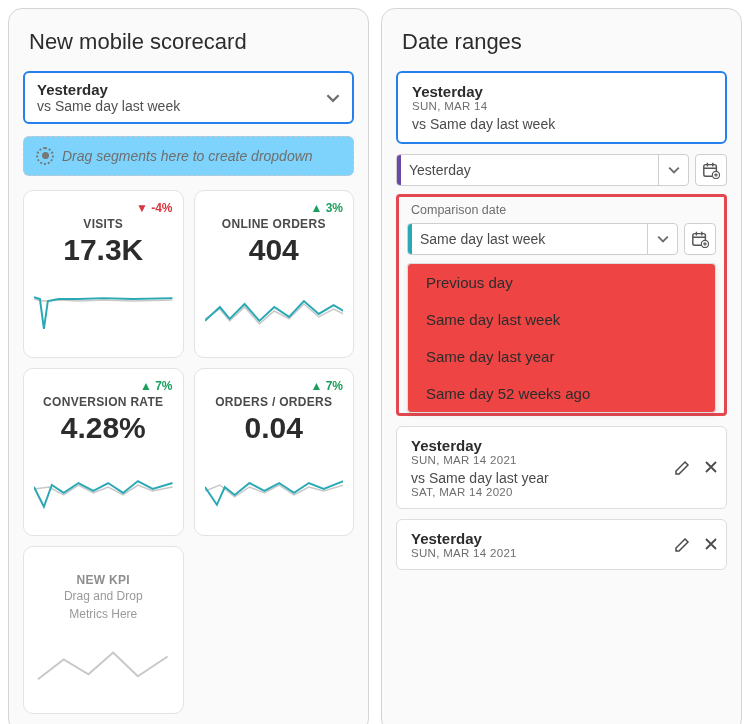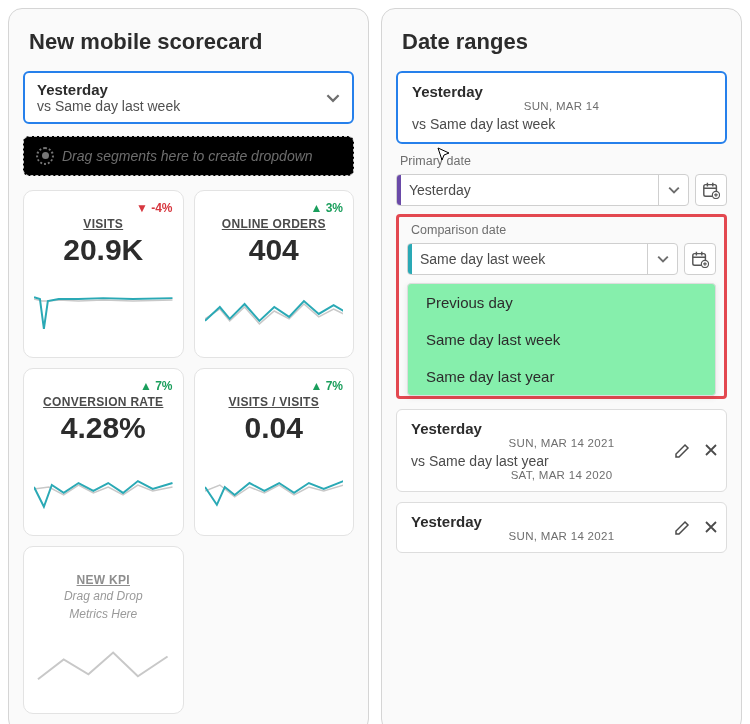--- a/index.html
+++ b/index.html
@@ -14,42 +14,42 @@
   }
   .panel {
     background: #fafafa;
     border: 1px solid #d5d5d5;
     border-radius: 14px;
     padding: 14px 14px 18px;
     flex: 1 1 0;
   }
   .panel-title {
     font-size: 22px;
-    font-weight: 700;
+    font-weight: 400;
     color: #2c2c2c;
     margin: 6px 0 16px 6px;
   }
   
   .date-picker {
     background: #fff;
     border: 2px solid #2680eb;
     border-radius: 6px;
     padding: 8px 12px;
     display: flex;
     align-items: center;
     justify-content: space-between;
     margin-bottom: 12px;
   }
   .date-picker .txt { display: flex; flex-direction: column; }
   .date-picker .line1 { font-weight: 700; font-size: 15px; color: #2c2c2c; }
   .date-picker .line2 { font-size: 14px; color: #505050; }
   .chev { color: #6e6e6e; }
   .dropzone {
     border: 1.5px dashed #c8c8c8;
-    background: #000000;
+    background: #7dd3fc;
     border-radius: 6px;
     padding: 10px 12px;
     font-style: italic;
     color: #6e6e6e;
     font-size: 14px;
     display: flex;
     align-items: center;
     gap: 8px;
     margin-bottom: 14px;
   }
@@ -69,52 +69,52 @@
     border-radius: 10px;
     padding: 10px 10px 6px;
     height: 168px;
     display: flex;
     flex-direction: column;
     align-items: center;
   }
   .delta { font-size: 12px; font-weight: 600; align-self: flex-end; margin-bottom: 2px;}
   .delta.up { color: #1a9e5c; }
   .delta.down { color: #d7373f; }
-  .metric-label { font-size: 12px; font-weight: 700; color: #4b4b4b; letter-spacing: .3px; text-decoration: underline; }
+  .metric-label { font-size: 12px; font-weight: 700; color: #4b4b4b; letter-spacing: .3px; }
   .metric-value { font-size: 30px; font-weight: 700; color: #2c2c2c; margin-top: 2px; }
   .spark { flex:1; width:100%; }
   .card.placeholder { text-align:left; color:#8e8e8e; }
   .card.placeholder .metric-label { color:#8e8e8e; }
-  .card.placeholder .ph-sub { font-size:12px; font-style: italic; color:#9a9a9a; margin-top:2px; line-height:1.3; }
+  .card.placeholder .ph-sub { font-size:12px; color:#9a9a9a; margin-top:2px; line-height:1.3; }
   
   .date-card {
     background:#fff; border:1px solid #ddd; border-radius:6px;
     padding:10px 14px; margin-bottom:10px; position:relative;
   }
   .date-card.active { border:2px solid #2680eb; }
   .dc-title { font-weight:700; font-size:15px; }
-  .dc-sub { font-size:11.5px; color:#6e6e6e; letter-spacing:.3px;text-align:center; }
+  .dc-sub { font-size:11.5px; color:#6e6e6e; letter-spacing:.3px; }
   .dc-cmp  { font-size:14px; color:#4b4b4b; margin-top:4px;}
   .dc-actions { position:absolute; right:8px; top:50%; transform:translateY(-50%); display:flex; gap:14px; color:#4b4b4b;}
   .dc-actions .ico { cursor:pointer; }
   .section-label { font-size:12.5px; color:#6e6e6e; margin:6px 0 6px 4px;}
   .dd-row { display:flex; gap:6px; align-items:center; margin-bottom:8px;}
   .dd-select {
     flex:1; background:#fff; border:1px solid #cfcfcf; border-radius:4px;
     display:flex; align-items:center; height:32px; position:relative; overflow:hidden;
   }
   .dd-select .stripe { width:4px; align-self:stretch; }
   .stripe.primary { background:#6a4aa8; }
   .stripe.compare { background:#2aa9b5; }
   .dd-select .dd-val { padding:0 8px; flex:1; font-size:14px; color:#4b4b4b;}
   .dd-select .dd-caret { width:30px; border-left:1px solid #cfcfcf; height:100%; display:flex;align-items:center;justify-content:center; color:#6e6e6e;}
   .cal-btn { width:32px; height:32px; border:1px solid #cfcfcf; border-radius:4px; background:#fff; display:flex; align-items:center;justify-content:center; color:#555;}
   .highlight-box { border:3px solid #e34850; border-radius:4px; padding:0 8px; margin-bottom:10px; background:#fafafa;}
   .dropdown-menu {
-    background:#86efac; border:1px solid #ddd; border-radius:4px;
+    background:#ef4444; border:1px solid #ddd; border-radius:4px;
     margin-top:6px; box-shadow:0 2px 6px rgba(0,0,0,.08);
   }
   .dropdown-menu .opt { padding:10px 18px; font-size:15px; color:#2c2c2c; }
   .cursor-overlay { position:absolute;}
   svg { display:block; }
 </style>
 </head>
 <body>
 
 <div class="panel">
@@ -134,21 +134,21 @@
 
   <div class="dropzone">
     <span class="seg-icon"></span>
     <span>Drag segments here to create dropdown</span>
   </div>
 
   <div class="card-grid">
     <div class="card">
       <span class="delta down">▼ <span>-4%</span></span>
       <span class="metric-label">VISITS</span>
-      <span class="metric-value">20.9K</span>
+      <span class="metric-value">17.3K</span>
       <svg class="spark" viewBox="0 0 140 60">
         <polyline fill="none" stroke="#c8c8c8" stroke-width="1.5" points="0,20 8,22 15,22 25,21 45,22 70,21 100,22 140,21"></polyline>
         <polyline fill="none" stroke="#2aa9b5" stroke-width="2" points="0,18 6,20 10,50 14,22 25,20 45,20 70,19 100,20 140,19"></polyline>
       </svg>
     </div>
 
     <div class="card">
       <span class="delta up">▲ <span>3%</span></span>
       <span class="metric-label">ONLINE ORDERS</span>
       <span class="metric-value">404</span>
@@ -163,21 +163,21 @@
       <span class="metric-label">CONVERSION RATE</span>
       <span class="metric-value">4.28%</span>
       <svg class="spark" viewBox="0 0 140 60">
         <polyline fill="none" stroke="#c8c8c8" stroke-width="1.5" points="0,32 15,30 30,38 45,28 60,36 75,30 90,38 105,28 120,34 140,30"></polyline>
         <polyline fill="none" stroke="#2aa9b5" stroke-width="2" points="0,30 10,50 18,28 30,36 45,26 60,34 75,26 90,36 105,24 120,32 140,26"></polyline>
       </svg>
     </div>
 
     <div class="card">
       <span class="delta up">▲ <span>7%</span></span>
-      <span class="metric-label">VISITS / VISITS</span>
+      <span class="metric-label">ORDERS / ORDERS</span>
       <span class="metric-value">0.04</span>
       <svg class="spark" viewBox="0 0 140 60">
         <polyline fill="none" stroke="#c8c8c8" stroke-width="1.5" points="0,34 15,28 30,40 45,30 60,36 75,28 90,38 105,30 120,34 140,28"></polyline>
         <polyline fill="none" stroke="#2aa9b5" stroke-width="2" points="0,30 12,48 20,30 30,38 45,26 60,34 75,26 90,36 105,26 120,32 140,24"></polyline>
       </svg>
     </div>
 
     <div class="card placeholder">
       <span style="height:16px"></span>
       <span class="metric-label">NEW KPI</span>
@@ -192,26 +192,20 @@
 
 <div class="panel" style="position:relative;">
   <div class="panel-title">Date ranges</div>
 
   <div class="date-card active">
     <div class="dc-title">Yesterday</div>
     <div class="dc-sub">SUN, MAR 14</div>
     <div class="dc-cmp">vs Same day last week</div>
   </div>
 
-  <div style="position:relative;">
-    <div class="section-label">Primary date</div>
-    <svg class="cursor-overlay" style="left:40px;top:-8px;" width="16" height="16" viewBox="0 0 16 16">
-        <path d="M2 2l4 12 2-5 5-2z" fill="#fff" stroke="#000" stroke-width="1"></path>
-      </svg>
-  </div>
   <div class="dd-row">
     <div class="dd-select">
       <span class="stripe primary"></span>
       <span class="dd-val">Yesterday</span>
       <span class="dd-caret">
         <svg width="12" height="12" viewBox="0 0 10 10">
             <path d="M1 3l4 4 4-4" fill="none" stroke="currentColor" stroke-width="1.6"></path>
           </svg>
       </span>
     </div>
@@ -243,20 +237,21 @@
             <path d="M2 8h14M6 2v4M12 2v4" stroke="currentColor" stroke-width="1.6"></path>
             <circle cx="15.5" cy="15.5" r="4" fill="#fff" stroke="currentColor" stroke-width="1.3"></circle>
             <path d="M15.5 13.5v4M13.5 15.5h4" stroke="currentColor" stroke-width="1.3"></path>
           </svg>
       </div>
     </div>
     <div class="dropdown-menu">
       <div class="opt">Previous day</div>
       <div class="opt">Same day last week</div>
       <div class="opt">Same day last year</div>
+      <div class="opt">Same day 52 weeks ago</div>
     </div>
   </div>
 
   <div class="date-card">
     <div class="dc-title">Yesterday</div>
     <div class="dc-sub">SUN, MAR 14 2021</div>
     <div class="dc-cmp">vs Same day last year</div>
     <div class="dc-sub">SAT, MAR 14 2020</div>
     <div class="dc-actions">
       <span class="ico">

